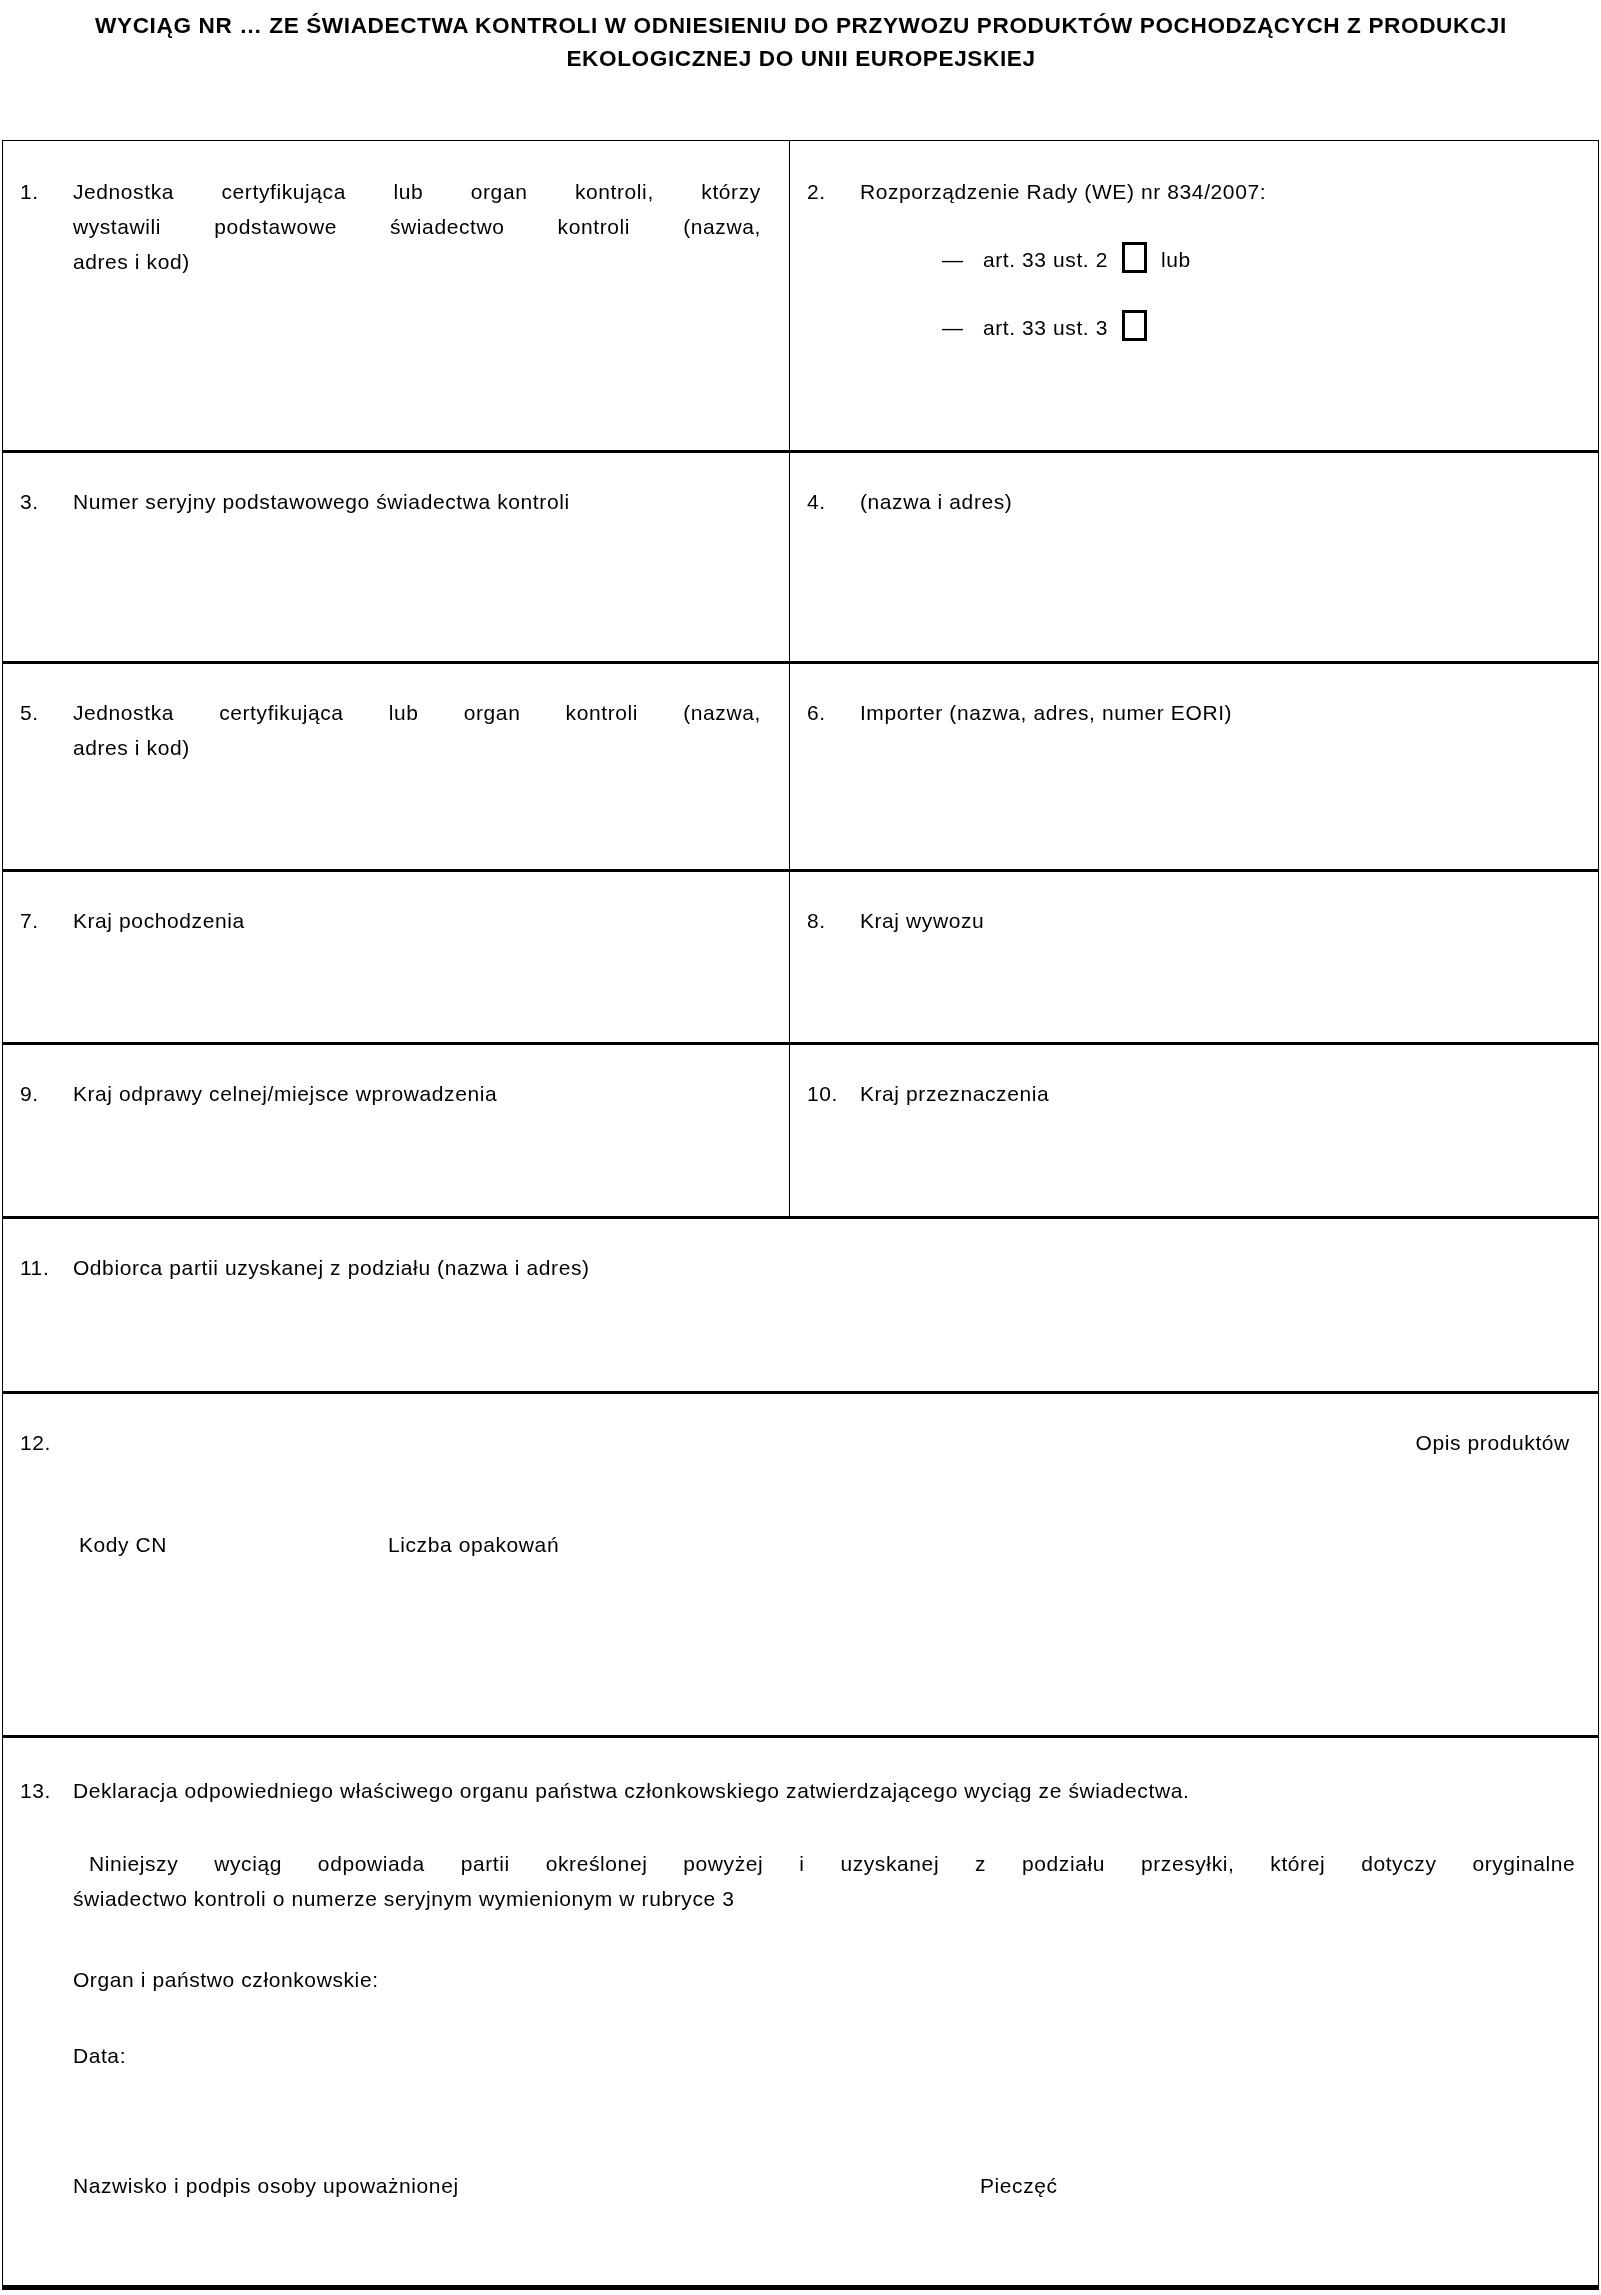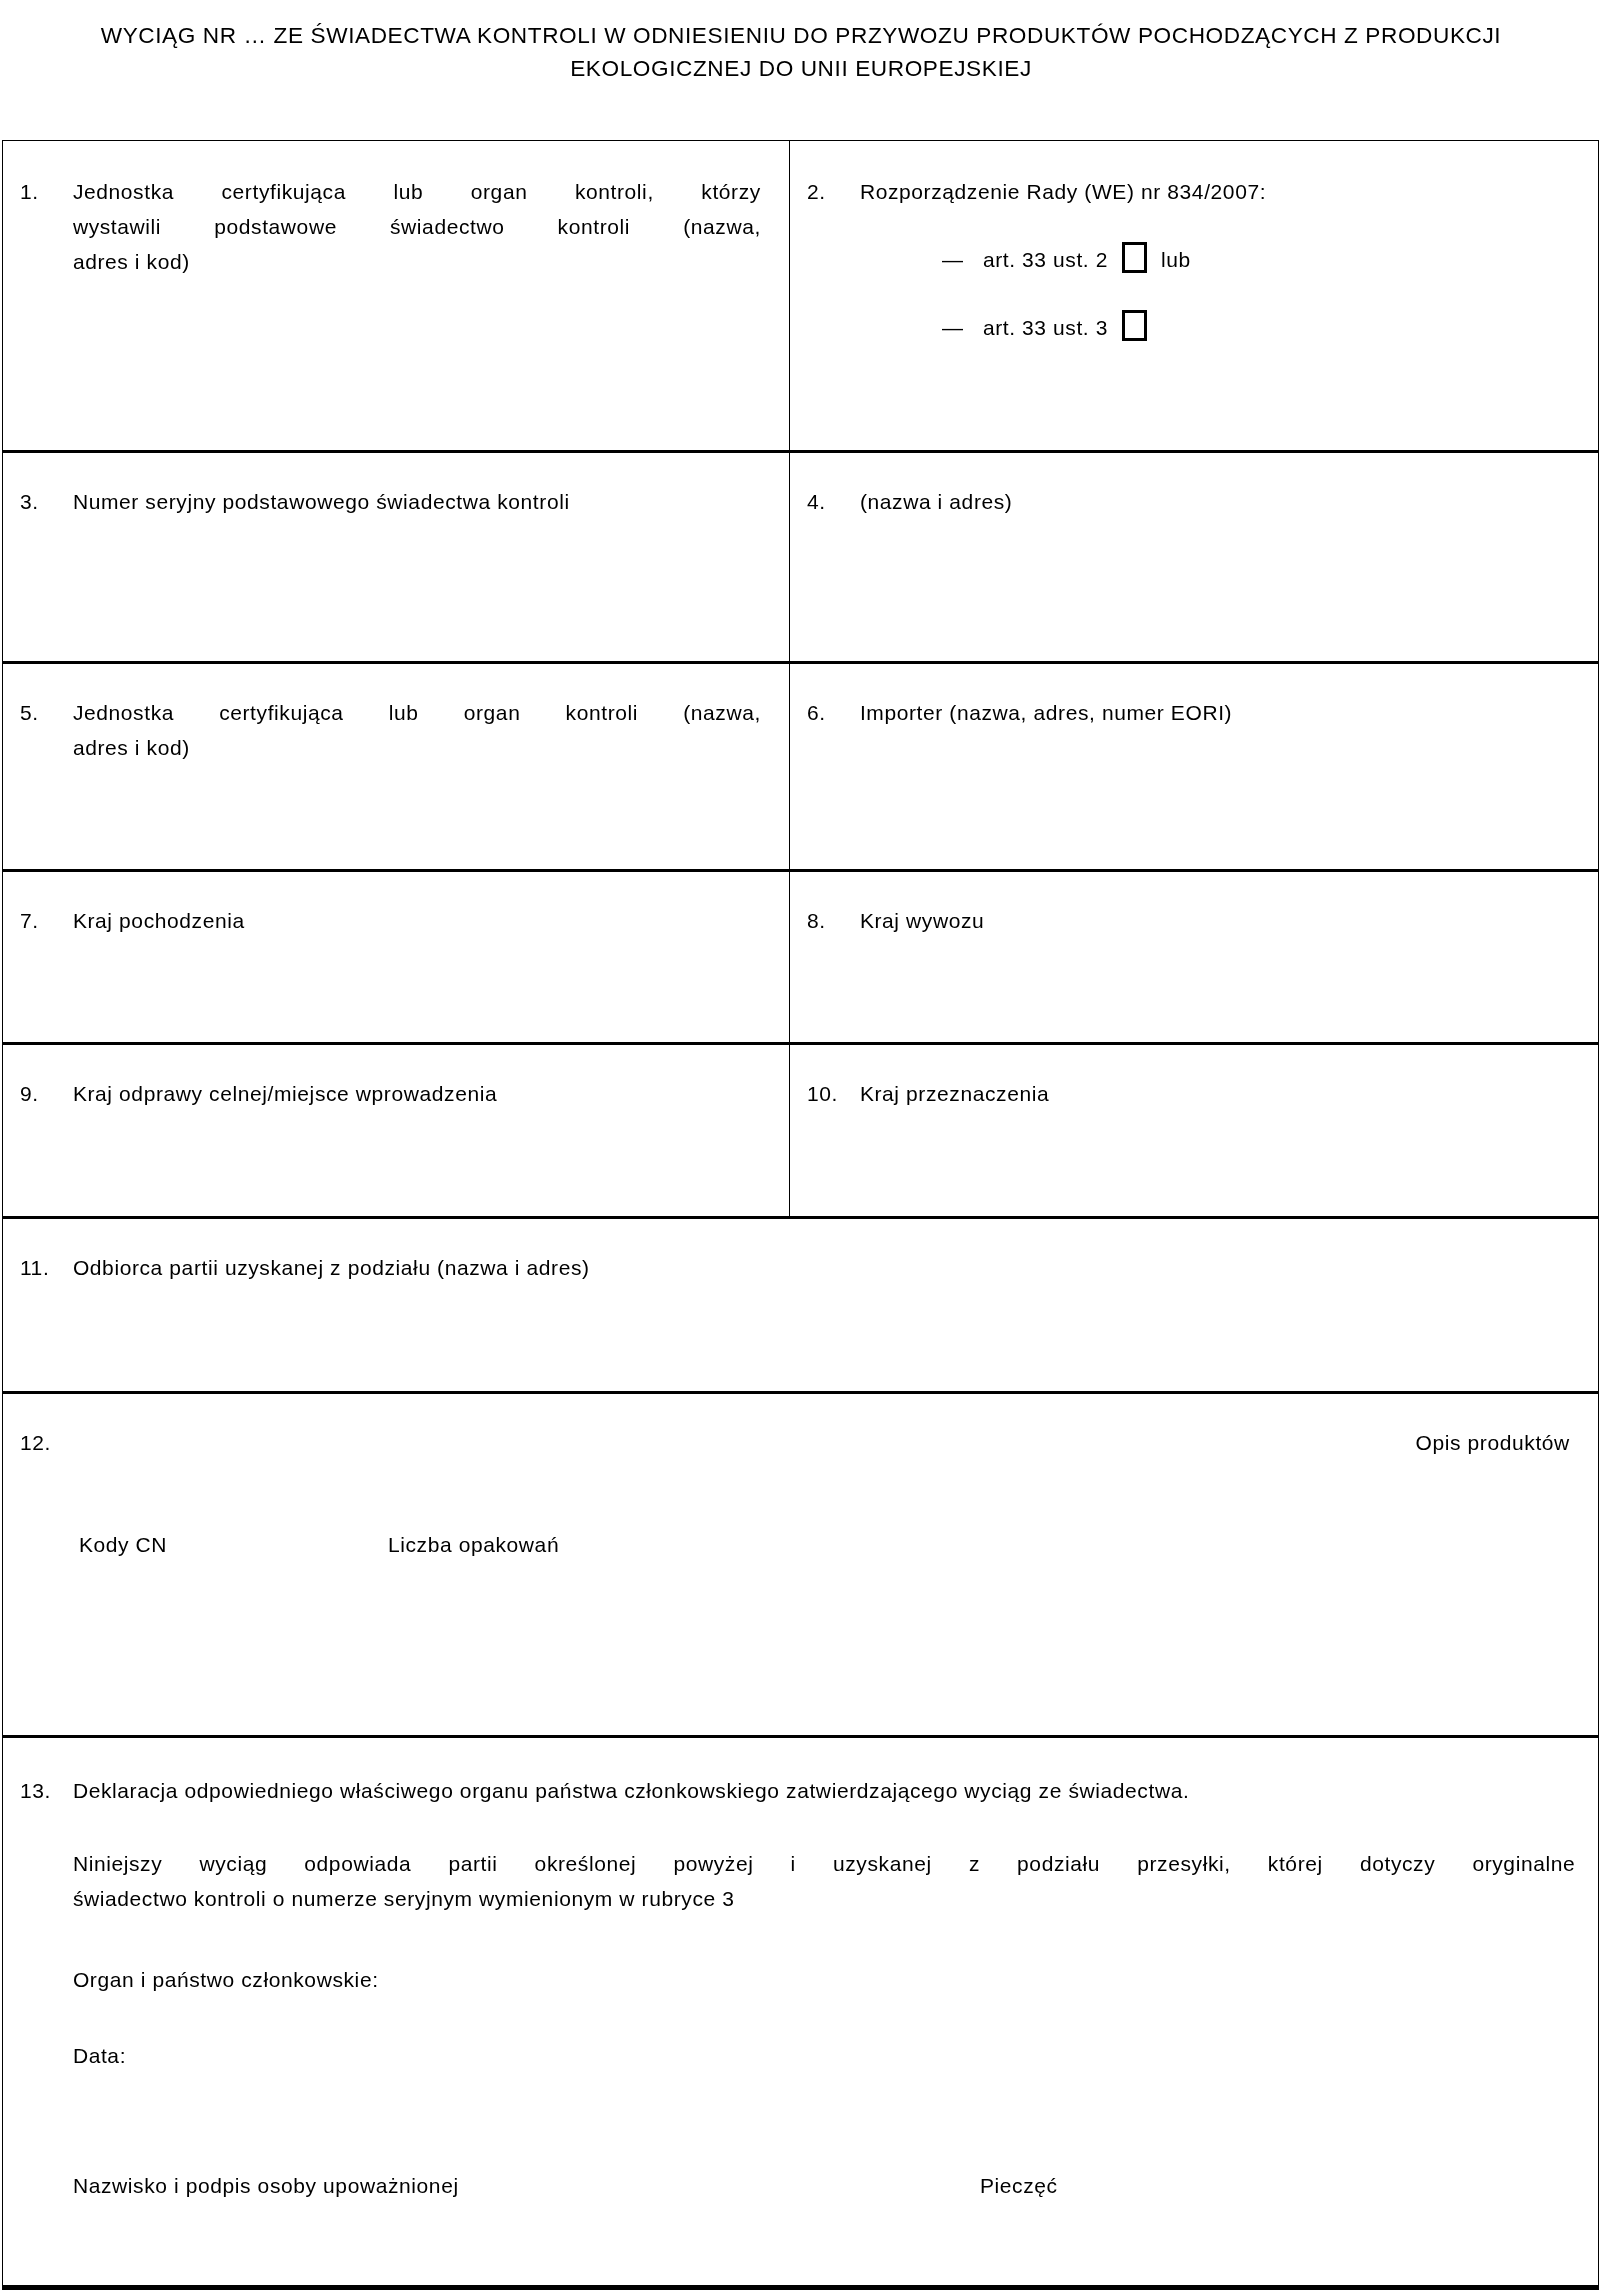--- a/index.html
+++ b/index.html
@@ -2,21 +2,21 @@
 <html style="font-size:10px"><head>
 <meta charset="utf-8">
 <style>
   html,body{margin:0;padding:0;background:#ffffff;color:#000000;}
   body{
     width:1602px;height:2295px;position:relative;overflow:hidden;
     font-family:"Liberation Sans","DejaVu Sans",sans-serif;
     font-size:21px;line-height:35px;letter-spacing:0.6px;
   }
   .title{
-    padding-top:19px;text-align:center;font-weight:normal;
+    padding-top:9px;text-align:center;font-weight:bold;
     font-size:22.6px;line-height:33px;letter-spacing:0.6px;
   }
   .title div{white-space:nowrap;}
   .form-table{
     position:absolute;left:1.9px;top:140px;width:1595px;
     border:1.9px solid #000;border-bottom-width:5px;background:#fff;
   }
   .row{display:flex;border-bottom:3.1px solid #000;}
   .row:last-child{border-bottom:none;}
   .r1{height:309px;} .r2{height:208px;} .r3{height:205px;} .r4{height:170px;}
@@ -32,21 +32,21 @@
   .opt .dash{position:absolute;left:82px;}
   .chk{
     display:inline-block;width:19px;height:25px;border:3.8px solid #000;
     vertical-align:-6.3px;margin:0 7.5px;background:#fff;
   }
   .cols{position:absolute;top:133px;left:0;width:100%;height:35px;}
   .cols span{position:absolute;white-space:nowrap;top:0;}
   .col1{left:76px;} .col2{left:385px;} .col3{left:783px;}
   .c13{padding-top:35px;padding-right:22.6px;}
   .c13 .num{top:35px;}
-  .c13 .par{margin:38px 0 0 0;}
+  .c13 .par{margin:38px 0 0 16px;}
   .c13 .organ{margin-top:46px;}
   .c13 .datal{margin-top:41px;}
   .sigrow{position:relative;margin-top:95px;}
   .stamp{position:absolute;left:907px;top:0;white-space:nowrap;}
 </style>
 </head>
 <body>
 
 <div class="title">
   <div>WYCIĄG NR … ZE ŚWIADECTWA KONTROLI W ODNIESIENIU DO PRZYWOZU PRODUKTÓW POCHODZĄCYCH Z PRODUKCJI</div>

